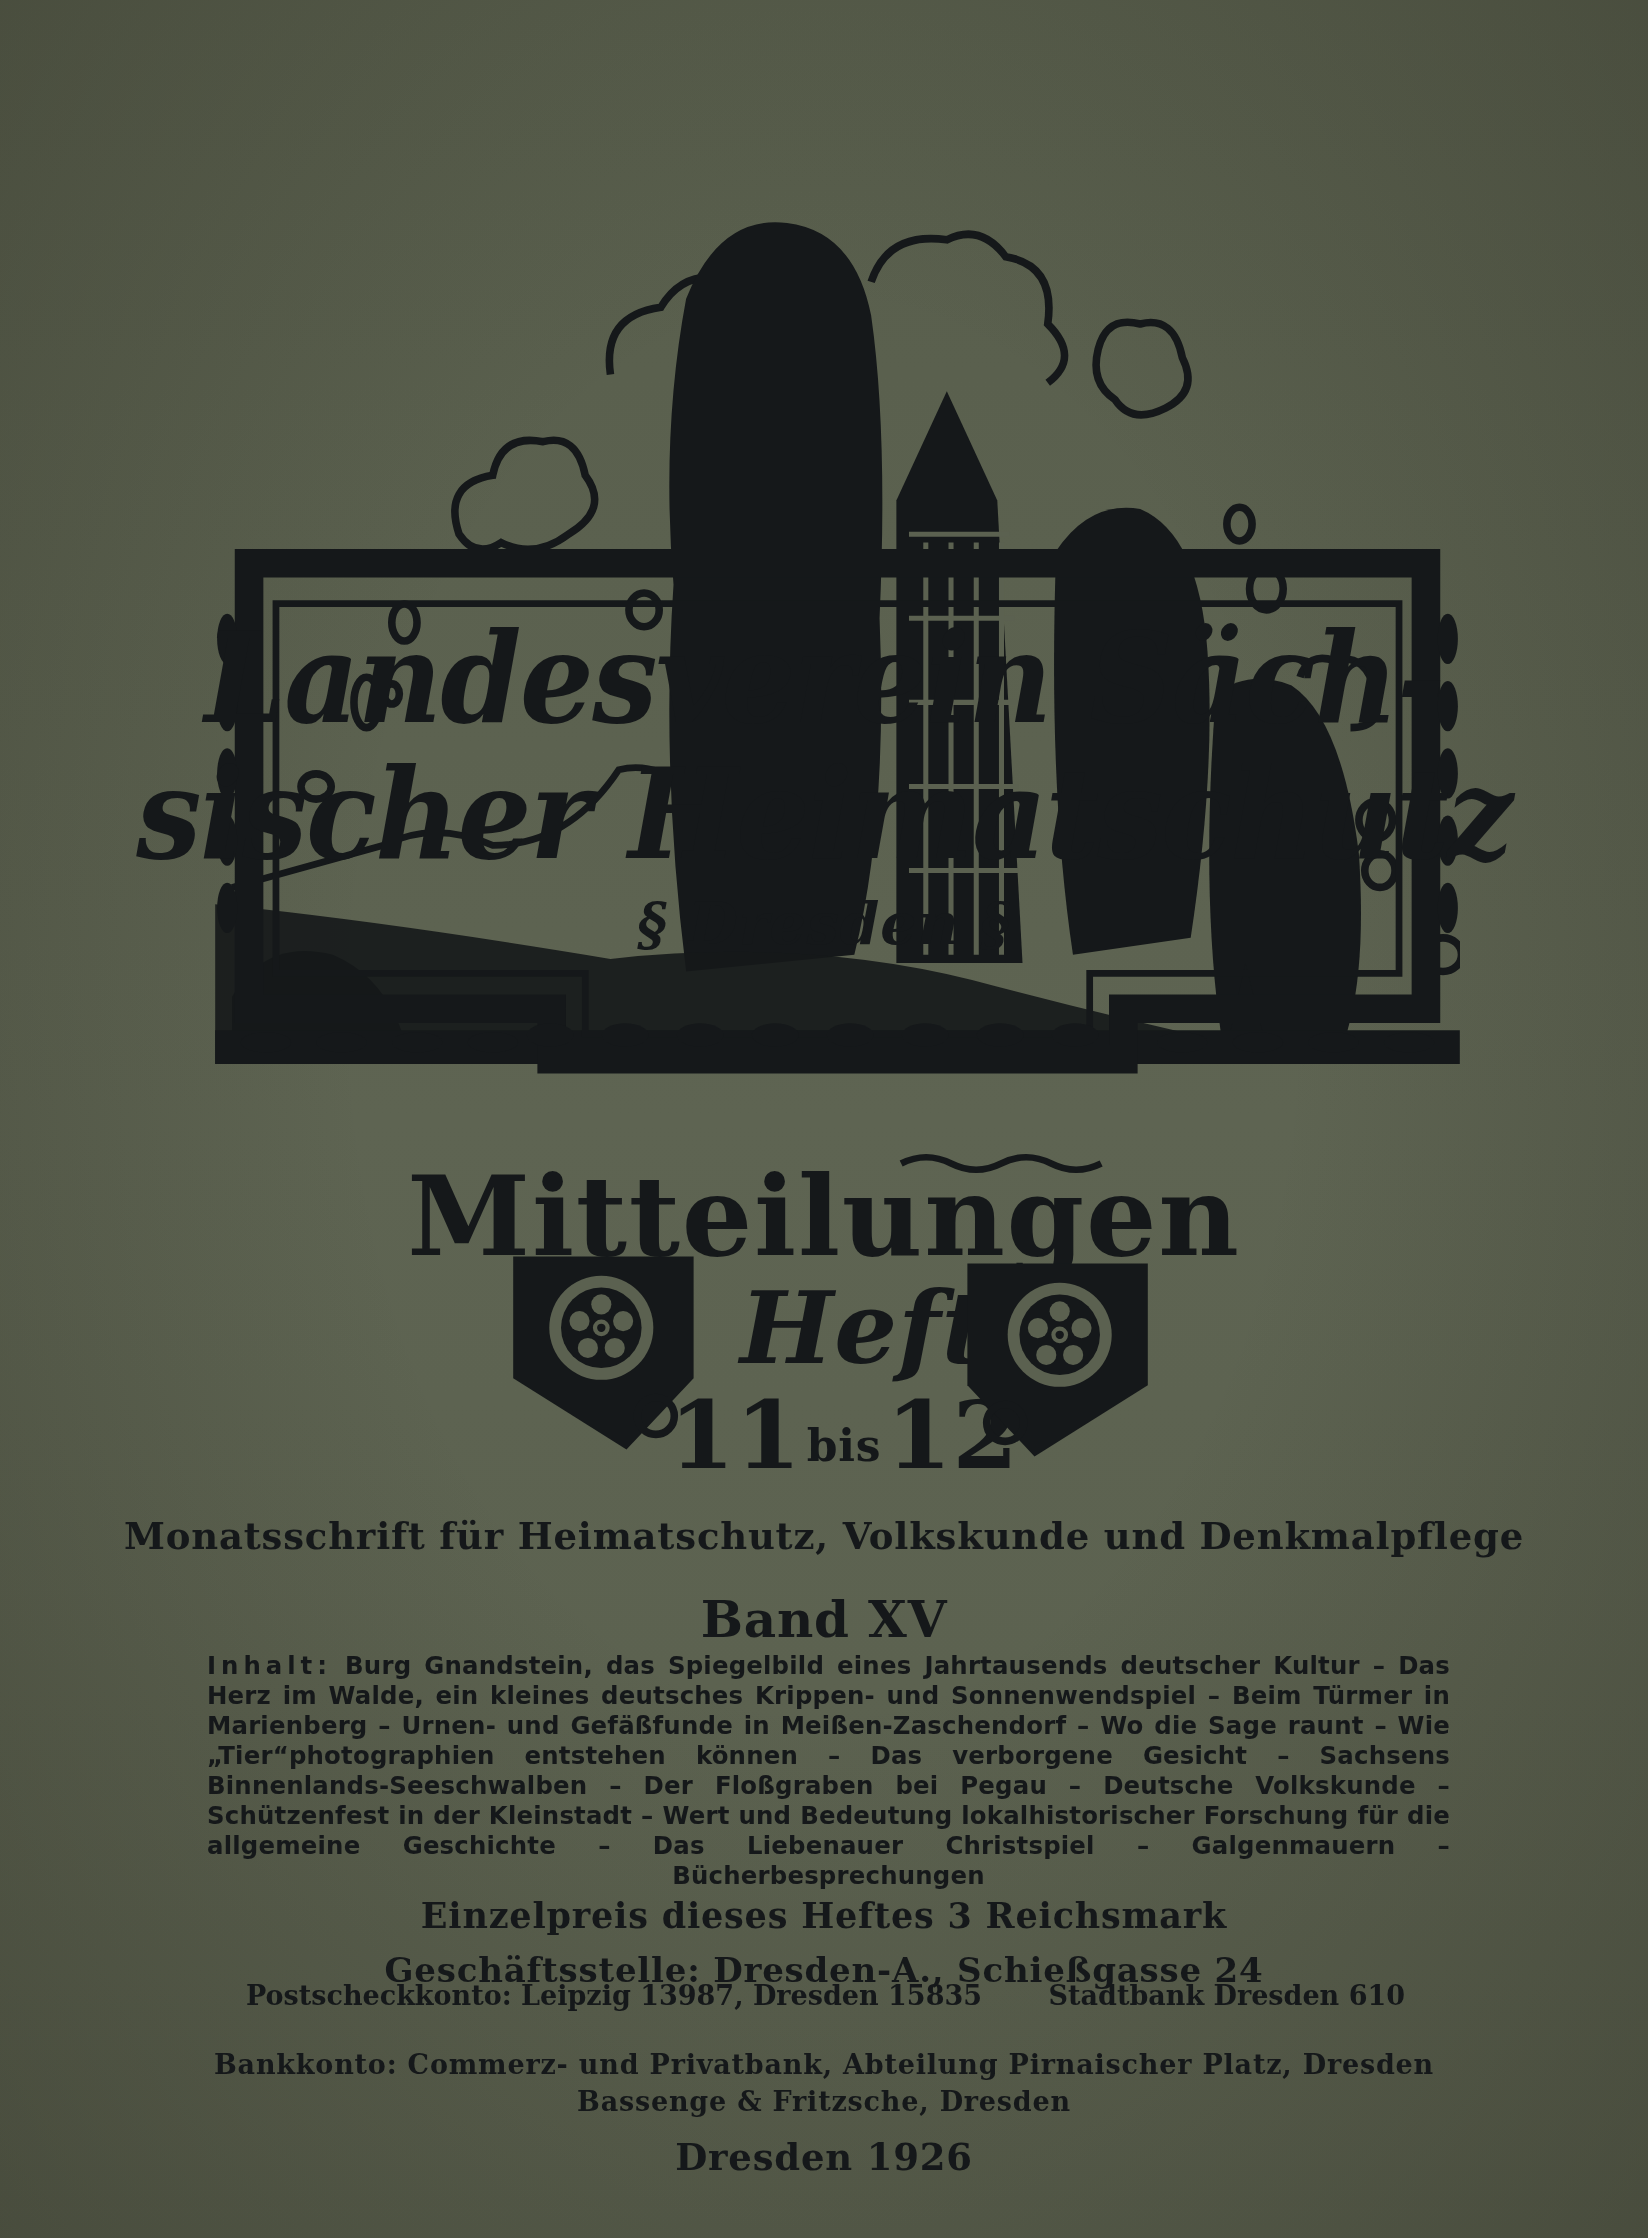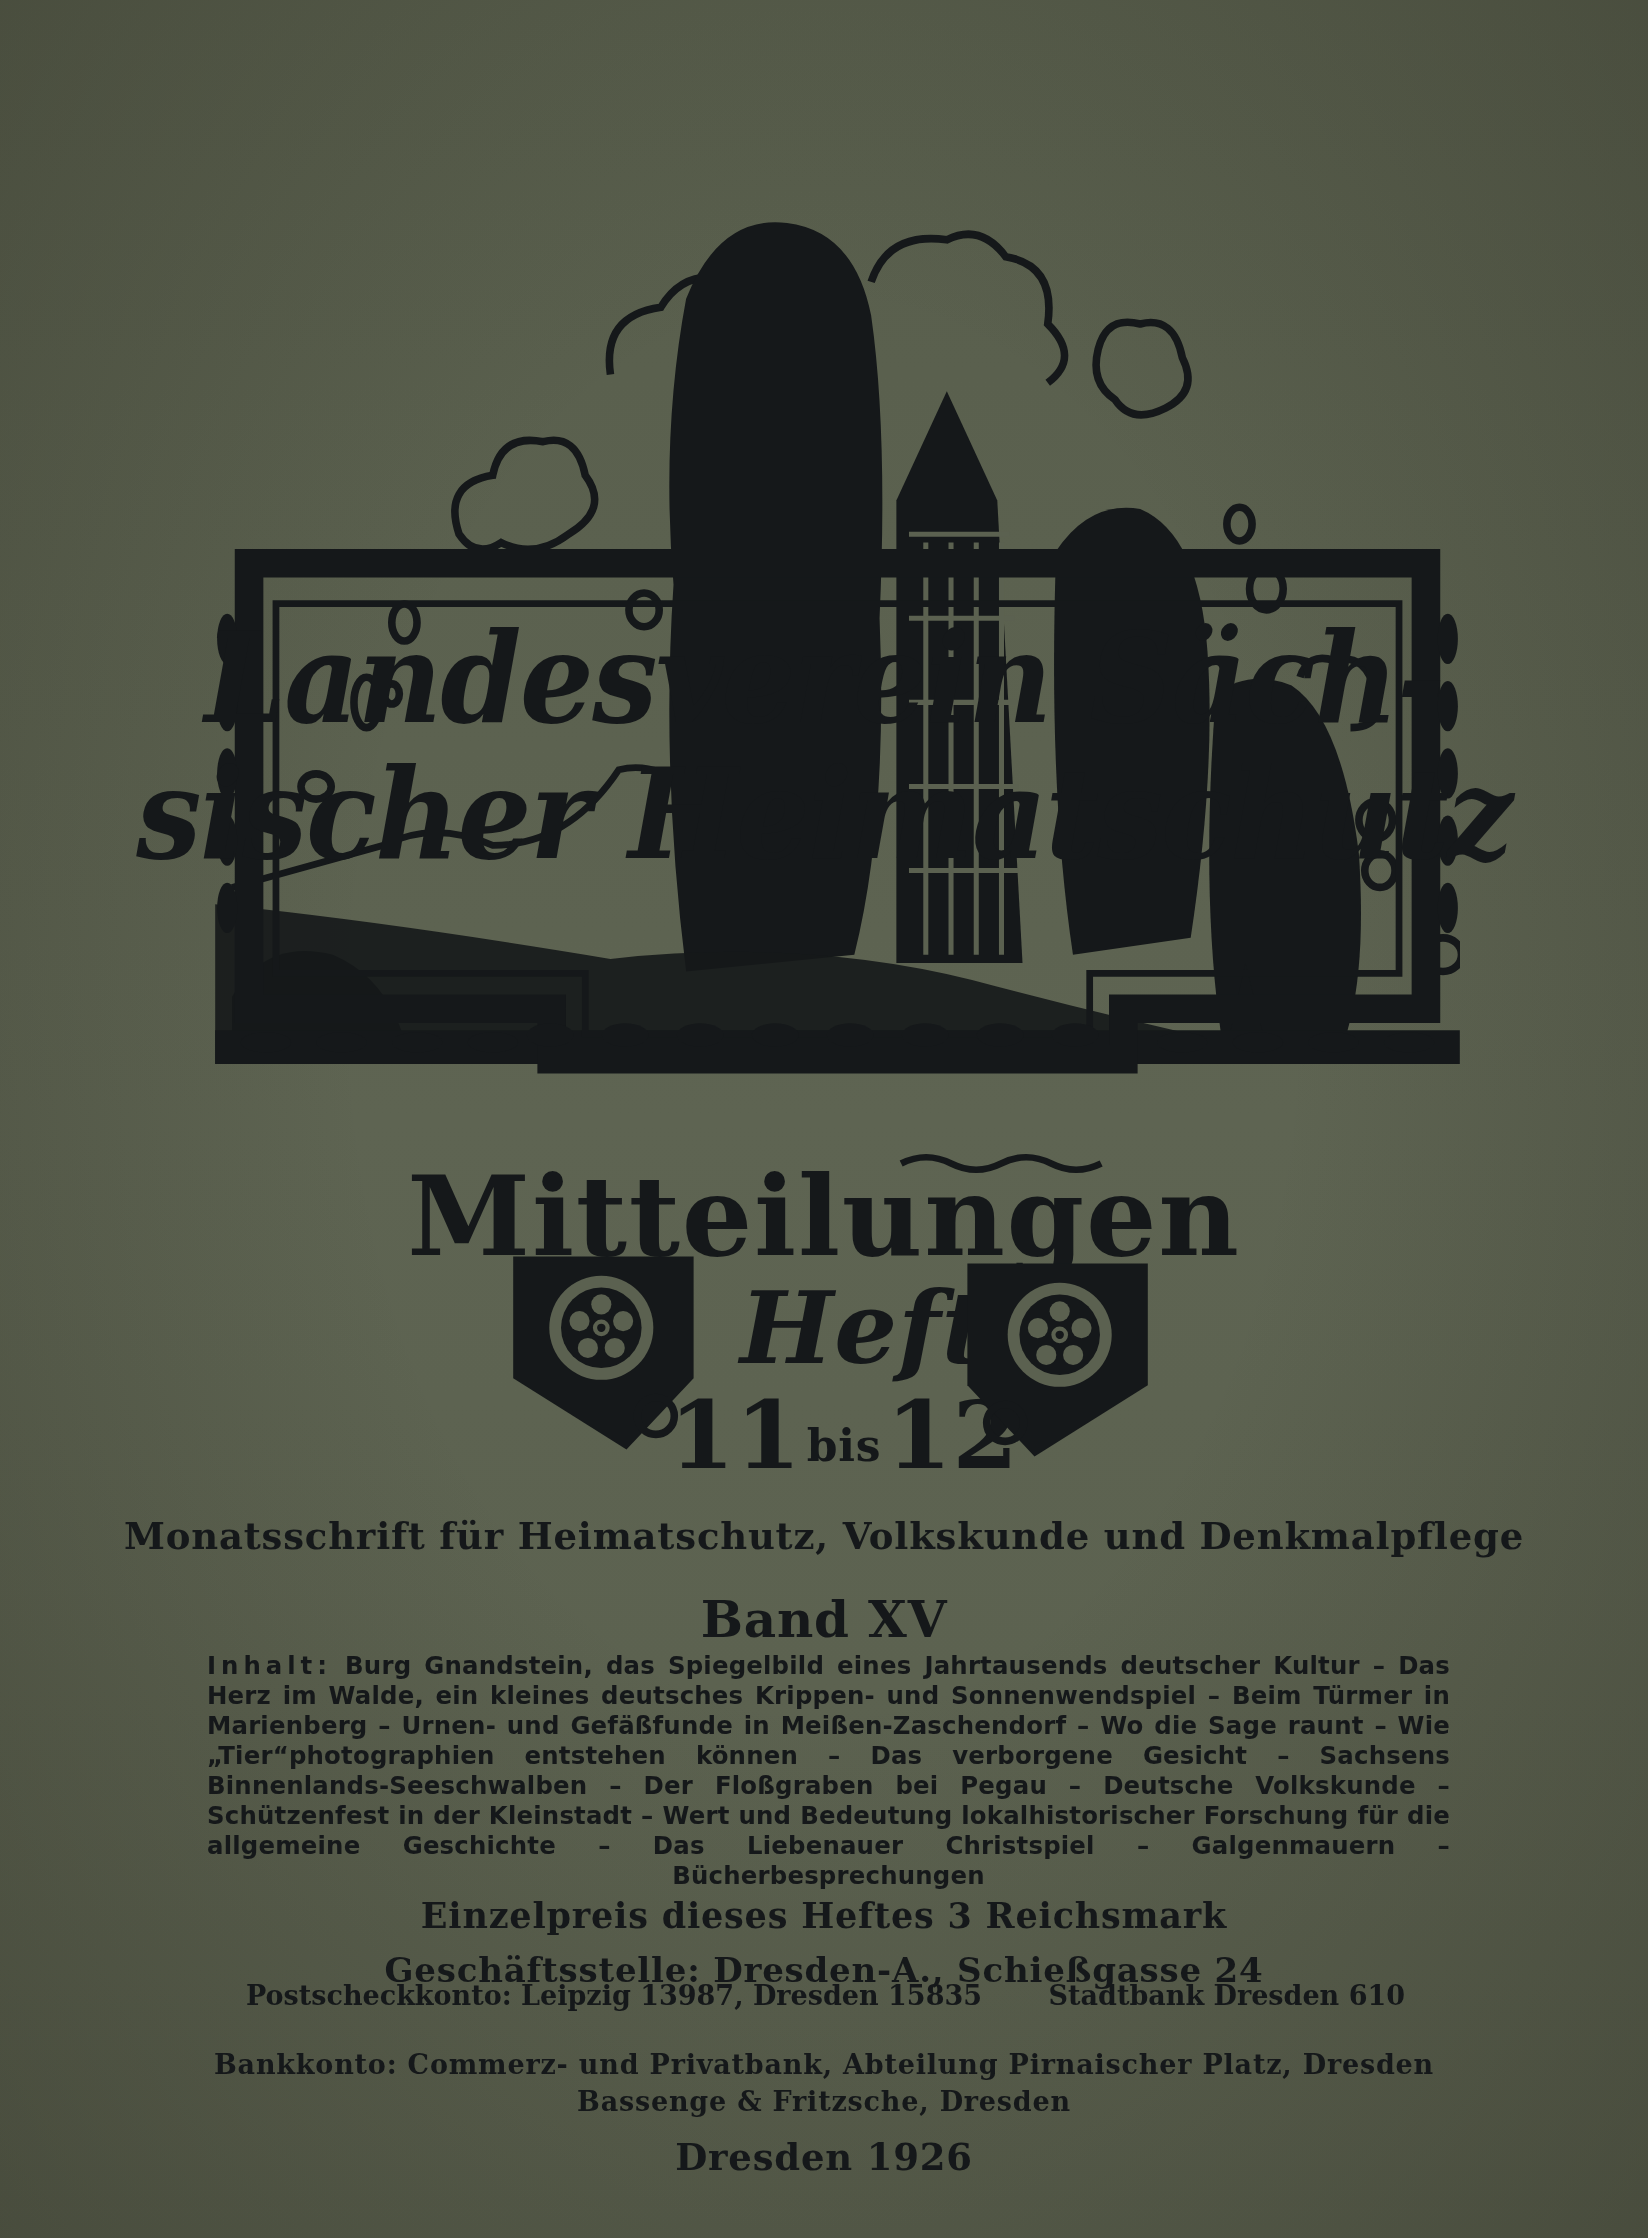--- a/index.html
+++ b/index.html
@@ -159,20 +159,25 @@
         <ellipse cx="300" cy="30" rx="28" ry="14"></ellipse>
       <ellipse cx="390" cy="30" rx="28" ry="14"></ellipse>
         <ellipse cx="480" cy="30" rx="28" ry="14"></ellipse>
       <ellipse cx="570" cy="30" rx="28" ry="14"></ellipse>
         <ellipse cx="660" cy="30" rx="28" ry="14"></ellipse>
     </g>
   </svg>
 
   <div class="title-line title-1">Landesverein Säch-</div>
   <div class="title-line title-2">sischer Heimatschutz</div>
+  <div class="title-line title-3">
+    <span>§</span>
+    <span>Dresden</span>
+    <span>§</span>
+  </div>
 
   <div class="title-line mitteilungen">Mitteilungen</div>
   <svg class="abs" style="left:896px;top:1151px" width="227" height="25" viewBox="0 0 270 30">
     <path d="M5 15 q30 -15 60 0 q30 15 60 0 q30 -15 60 0 q30 15 60 0" stroke="#15181a" stroke-width="8" fill="none"></path>
   </svg>
   <div class="title-line heft">Heft</div>
   <div class="title-line issue">
     <span>11</span><span class="bis">bis</span><span>12</span>
   </div>
 

